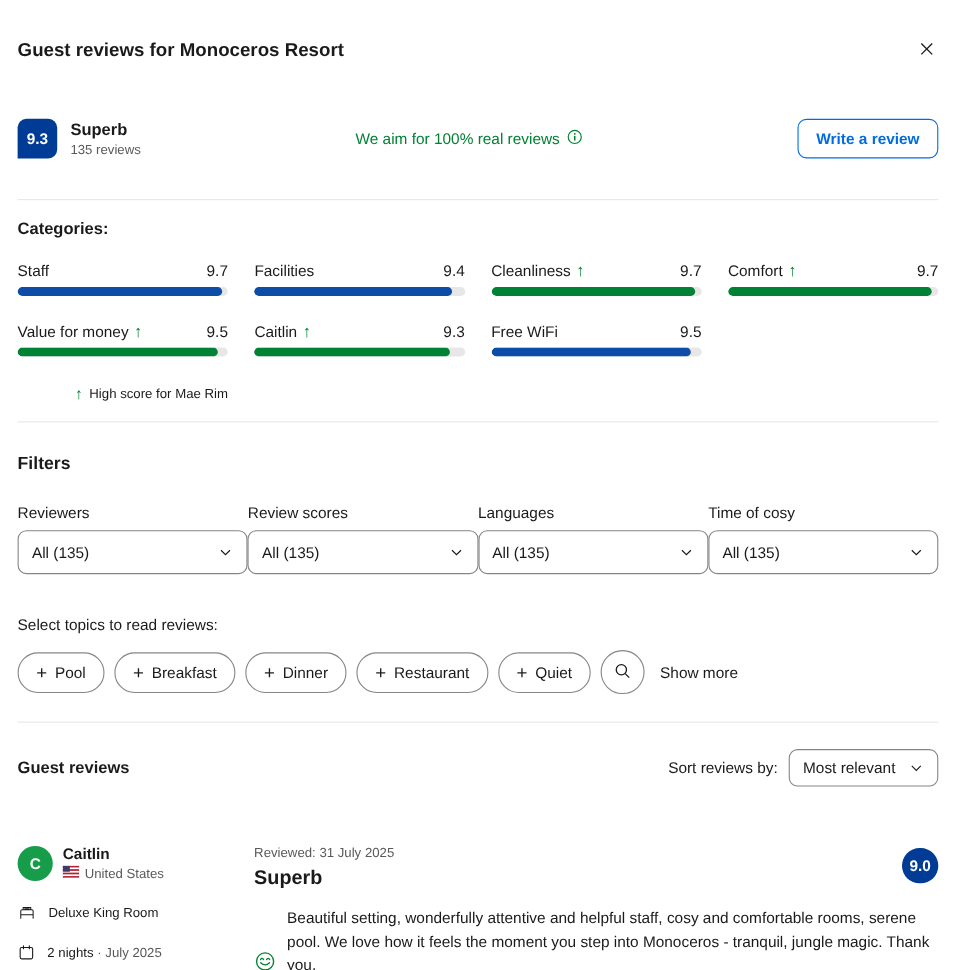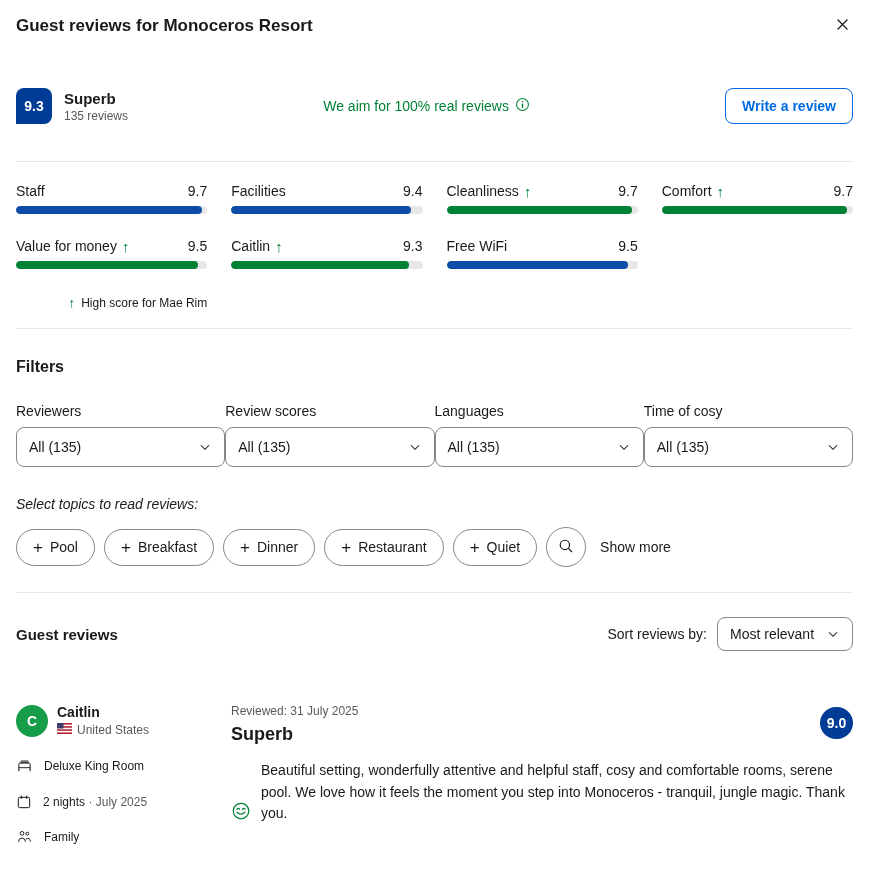--- a/index.html
+++ b/index.html
@@ -5,21 +5,21 @@
   * { margin:0; padding:0; box-sizing:border-box; }
   html,body { background:#fff; }
   body {
     width:879px; height:882px; overflow:hidden;
     font-family:"Liberation Sans", sans-serif;
     color:#1a1a1a;
   }
   .modal { width:879px; height:882px; padding:0 26px 0 16px; overflow:hidden; }
 
   
-  .hdr { display:flex; align-items:flex-start; padding-top:16px; }
+  .hdr { display:flex; align-items:flex-start; padding-top:36px; }
   .hdr-title { font-size:17px; font-weight:bold; flex:1; }
   .close-btn { background:none; border:none; cursor:pointer; padding:2px; margin-top:-2px; }
 
   
   .summary { display:flex; align-items:center; margin-top:50px; }
   .score-badge {
     background:#003b95; color:#fff; font-weight:bold; font-size:14px;
     width:36px; height:36px; display:flex; align-items:center; justify-content:center;
     border-radius:8px 8px 8px 0;
   }
@@ -61,21 +61,21 @@
   
   .filters-heading { font-size:16px; font-weight:bold; margin-top:29px; }
   .filter-grid { display:grid; grid-template-columns:repeat(4,1fr); margin-top:27px; }
   .filter-label { font-size:14px; margin-bottom:8px; }
   .select-box {
     height:40px; border:1px solid #868686; border-radius:8px; background:#fff;
     display:flex; align-items:center; padding:0 12px; font-size:14px; cursor:pointer;
   }
   .select-box .chev { margin-left:auto; display:flex; }
 
-  .topics-label { font-size:14px; margin-top:29px;font-style:italic; }
+  .topics-label { font-size:14px; margin-top:38px; }
   .chips-row { display:flex; align-items:center; gap:9px; margin-top:15px; }
   .chip {
     display:flex; align-items:center; gap:7px; height:37px; padding:0 16px;
     border:1px solid #868686; border-radius:20px; background:#fff;
     font-size:14px; font-family:inherit; cursor:pointer; color:#1a1a1a;
   }
   .chip .plus { font-size:17px; font-weight:400; line-height:1; }
   .chip-search {
     width:40px; height:40px; border:1px solid #868686; border-radius:50%;
     background:#fff; display:flex; align-items:center; justify-content:center; cursor:pointer;
@@ -144,20 +144,21 @@
             <circle cx="12" cy="7.6" r="1.3" fill="#008234"></circle>
             <rect x="10.9" y="10.4" width="2.2" height="7" rx="1.1" fill="#008234"></rect>
           </svg>
       </span>
     </div>
     <button class="btn-outline">Write a review</button>
   </div>
 
   <hr class="divider">
 
+  <h2 class="section-heading">Categories:</h2>
 
   <div class="cat-grid">
     <div class="cat-item">
       <div class="cat-top">
           <span class="cat-label">Staff</span>
           <span class="cat-score">9.7</span>
         </div>
       <div class="bar-track">
           <span class="bar-fill" data-color="blue" style="width: 97%;"></span>
         </div>

